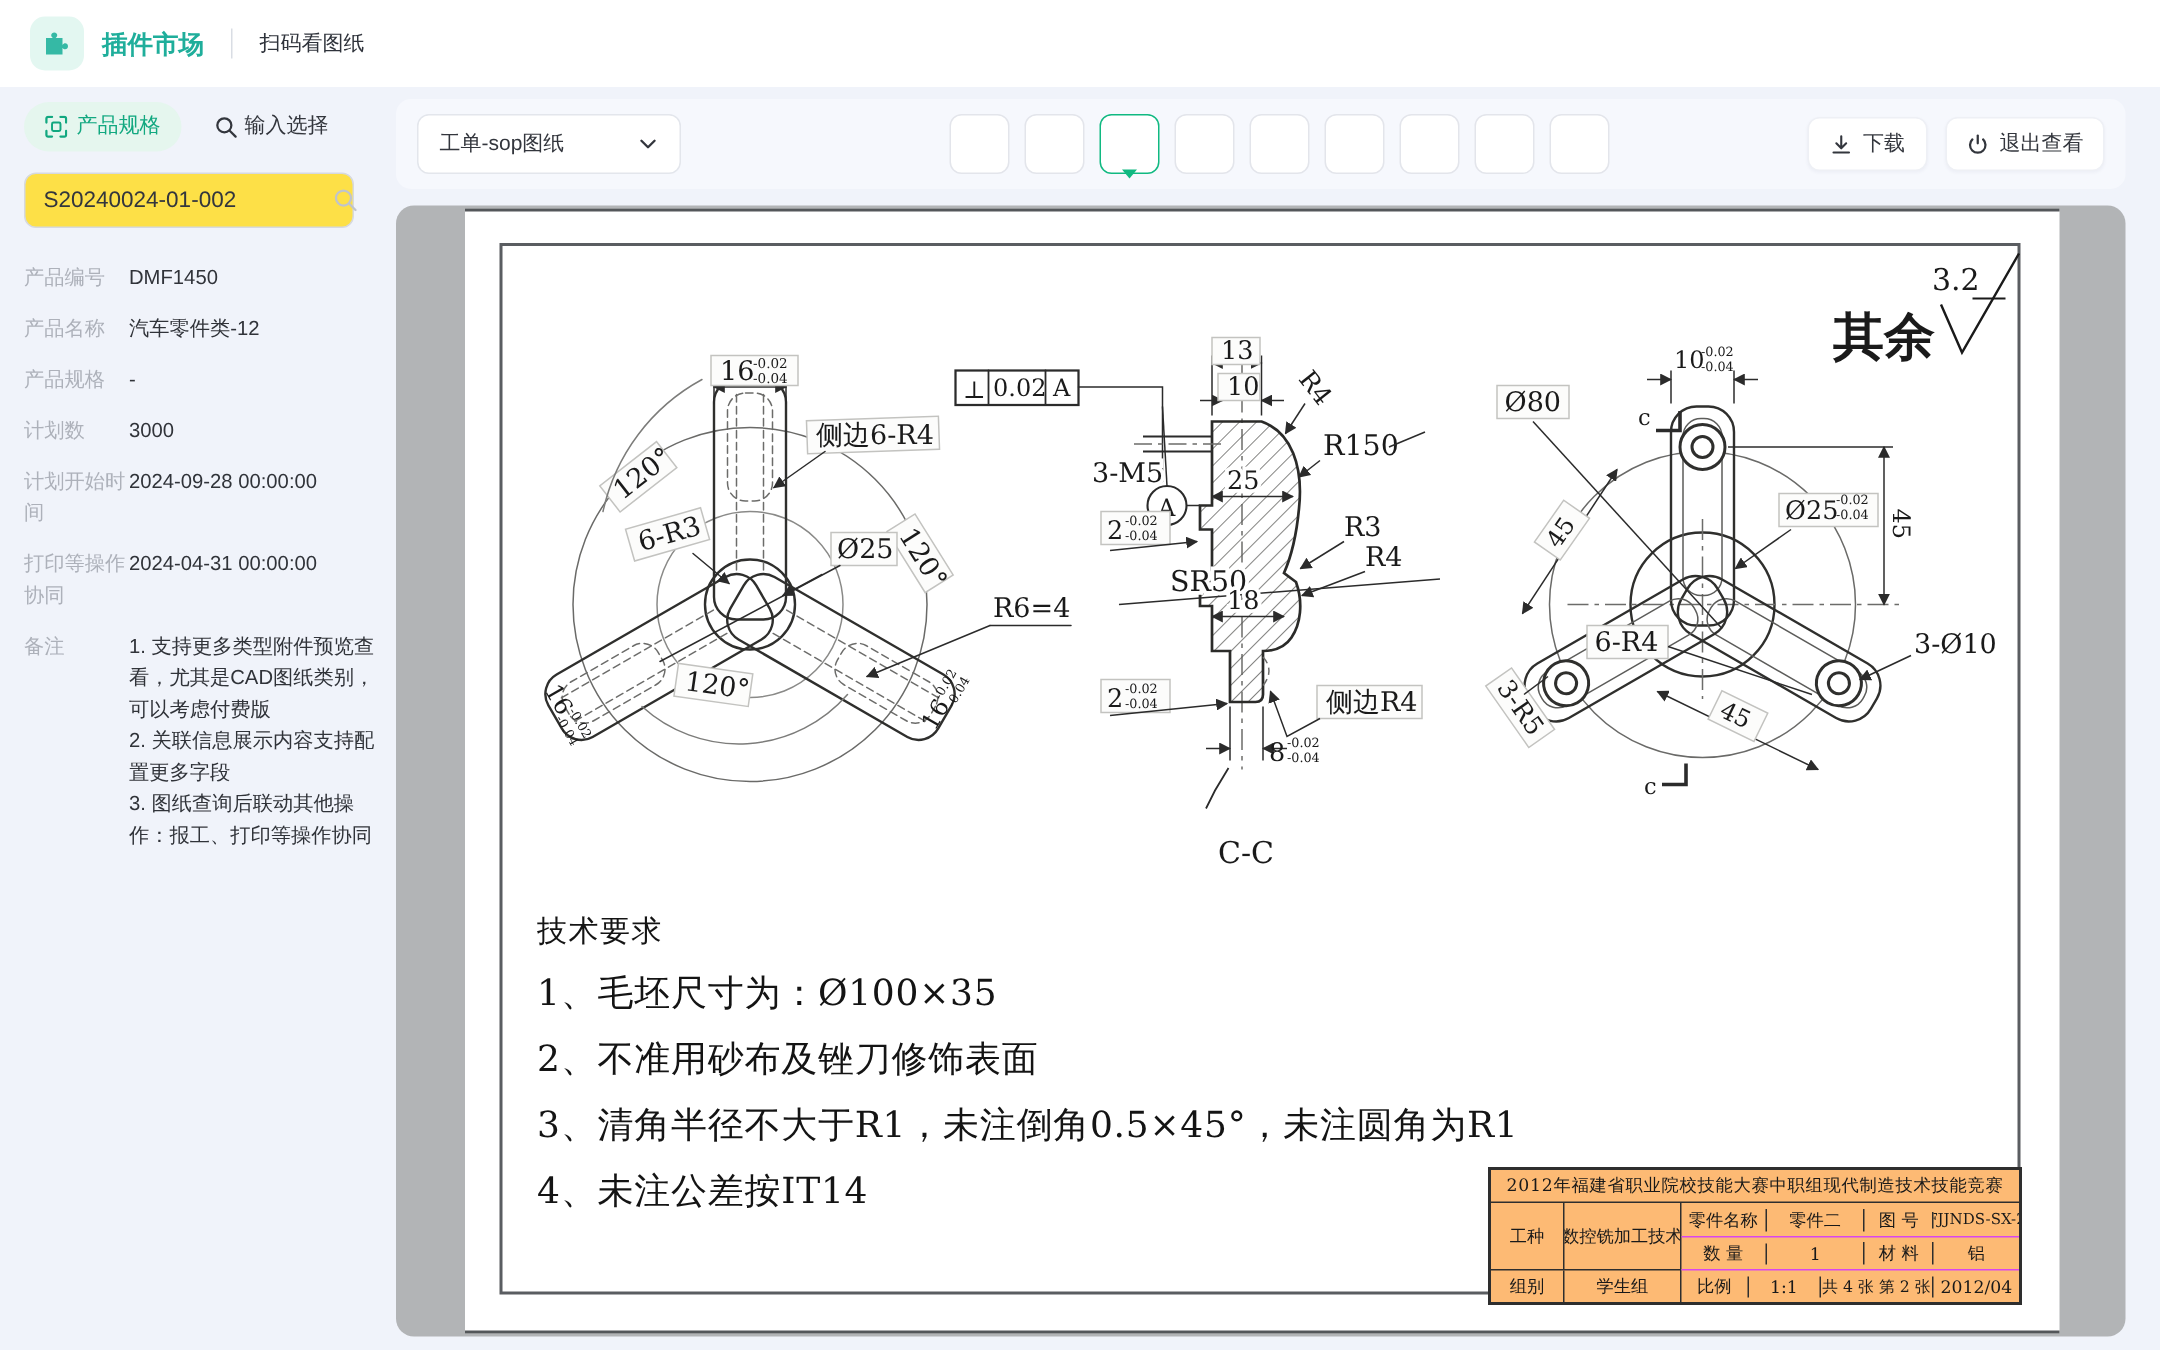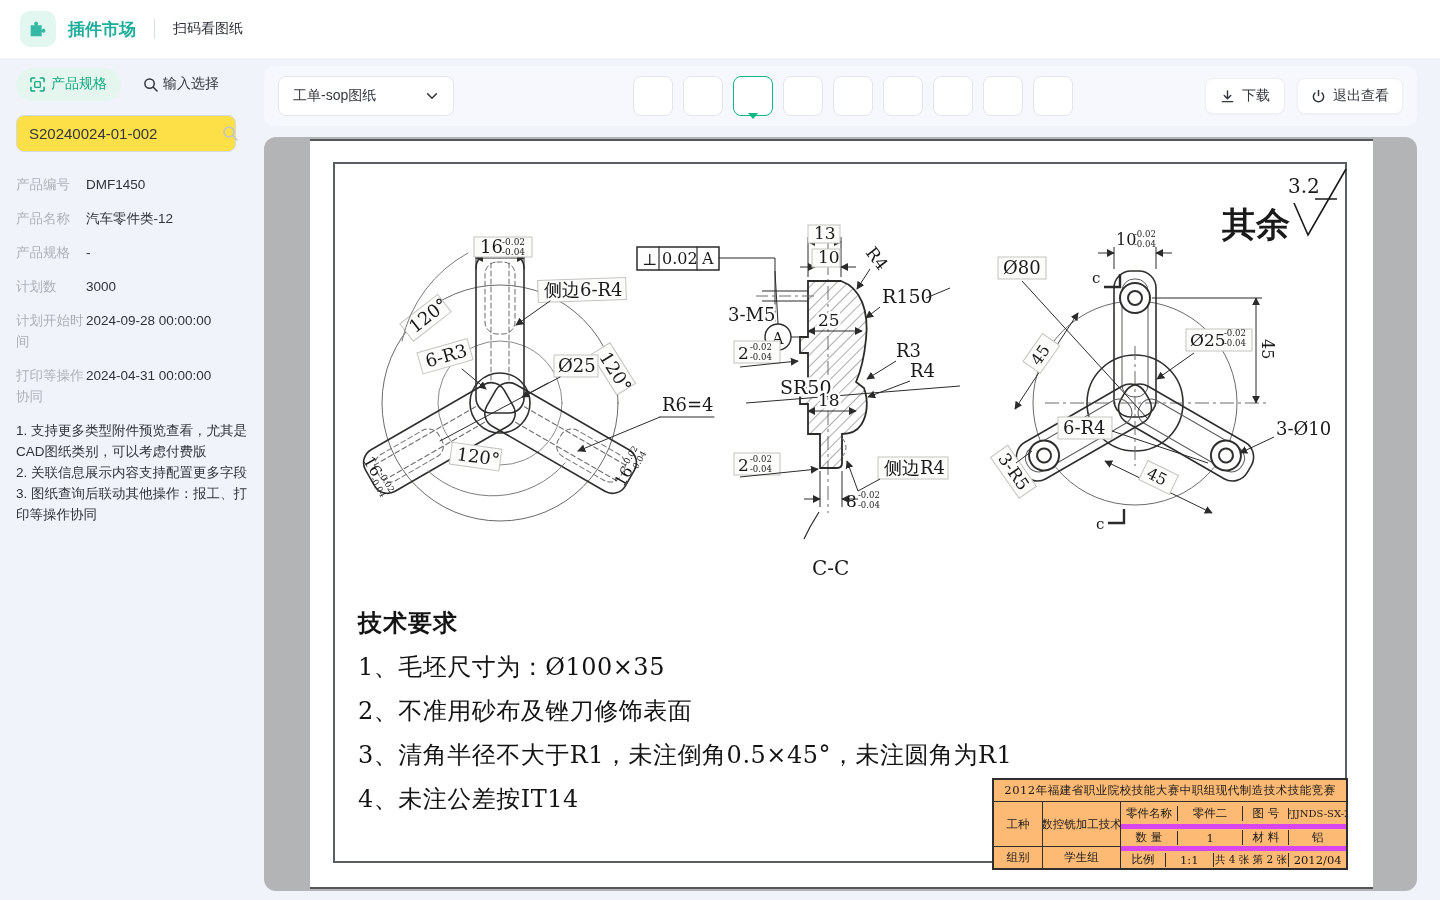--- a/index.html
+++ b/index.html
@@ -38,34 +38,34 @@
   #btn-download { left:1205px; width:80px; }
   #btn-exit { left:1297px; width:106px; }
 
   
   .viewer { position:absolute; left:264px; top:137px; width:1153px; height:754px; background:#b2b4b6; border-radius:12px; overflow:hidden; }
   .page { position:absolute; left:46px; top:2px; width:1063px; height:750px; background:#fff; border-top:2px solid #54575a; border-bottom:2px solid #54575a; }
   .frame { position:absolute; left:23px; top:21px; width:1014px; height:701px; border:2px solid #5a5d61; }
   .dwg-svg { position:absolute; left:0; top:0; width:1063px; height:750px; }
 
   .tech { position:absolute; left:48px; top:466px; width:700px; font-family:"DejaVu Serif",serif; color:#141414; }
-  .tech-title { font-size:24px; font-weight:bold; letter-spacing:1px; }
+  .tech-title { font-size:20px; font-weight:normal; letter-spacing:1px; }
   .tech-item { font-size:24px; margin-top:12px; letter-spacing:0.5px; }
 
   
   .tblock { position:absolute; left:682px; top:637px; width:356px; border:2px solid #2e2e2e; font-family:"DejaVu Serif",serif; color:#191919; background:#fdba74; }
   .tb-head { height:22px; border-bottom:1px solid #2e2e2e; font-size:11.5px; display:flex; align-items:center; justify-content:center; letter-spacing:0.5px; white-space:nowrap; overflow:hidden; }
   .tb-body { display:flex; height:66px; }
   .tb-left { width:126px; display:flex; flex-direction:column; }
   .tb-right { width:226px; display:flex; flex-direction:column; border-left:1px solid #2e2e2e; }
   .tb-cell { display:flex; align-items:center; justify-content:center; font-size:11.5px; white-space:nowrap; overflow:hidden; }
   .tb-lr1 { height:44px; display:flex; }
   .tb-lr2 { height:22px; display:flex; border-top:1px solid #2e2e2e; }
   .tb-rr { height:22px; display:flex;align-items:center; }
-  .tb-rr + .tb-rr { border-top:5px solid #d946ef; }
+  .tb-rr + .tb-rr { border-top:1px solid #d946ef; }
   .bl { border-left:1px solid #2e2e2e; }
 
   
   .dt { font-family:"DejaVu Serif",serif; fill:#1a1a1a; }
   .halo { paint-order:stroke; stroke:#ffffff; stroke-width:5px; }
   .lbox { fill:#fcfcfb; stroke:#c3c3c0; stroke-width:1; }
 </style>
 </head>
 <body>
 
@@ -127,20 +127,21 @@
       </div>
     <div class="f-row">
         <div class="f-label">计划开始时间</div>
         <div class="f-value">2024-09-28 00:00:00</div>
       </div>
     <div class="f-row">
         <div class="f-label">打印等操作协同</div>
         <div class="f-value">2024-04-31 00:00:00</div>
       </div>
     <div class="f-row">
+        <div class="f-label">备注</div>
         <div class="f-value pre">1. 支持更多类型附件预览查看，尤其是CAD图纸类别，可以考虑付费版
 2. 关联信息展示内容支持配置更多字段
 3. 图纸查询后联动其他操作：报工、打印等操作协同</div>
       </div>
   </div>
 </div>
 
 <div class="tb-panel"></div>
 
 <div class="doc-select">

